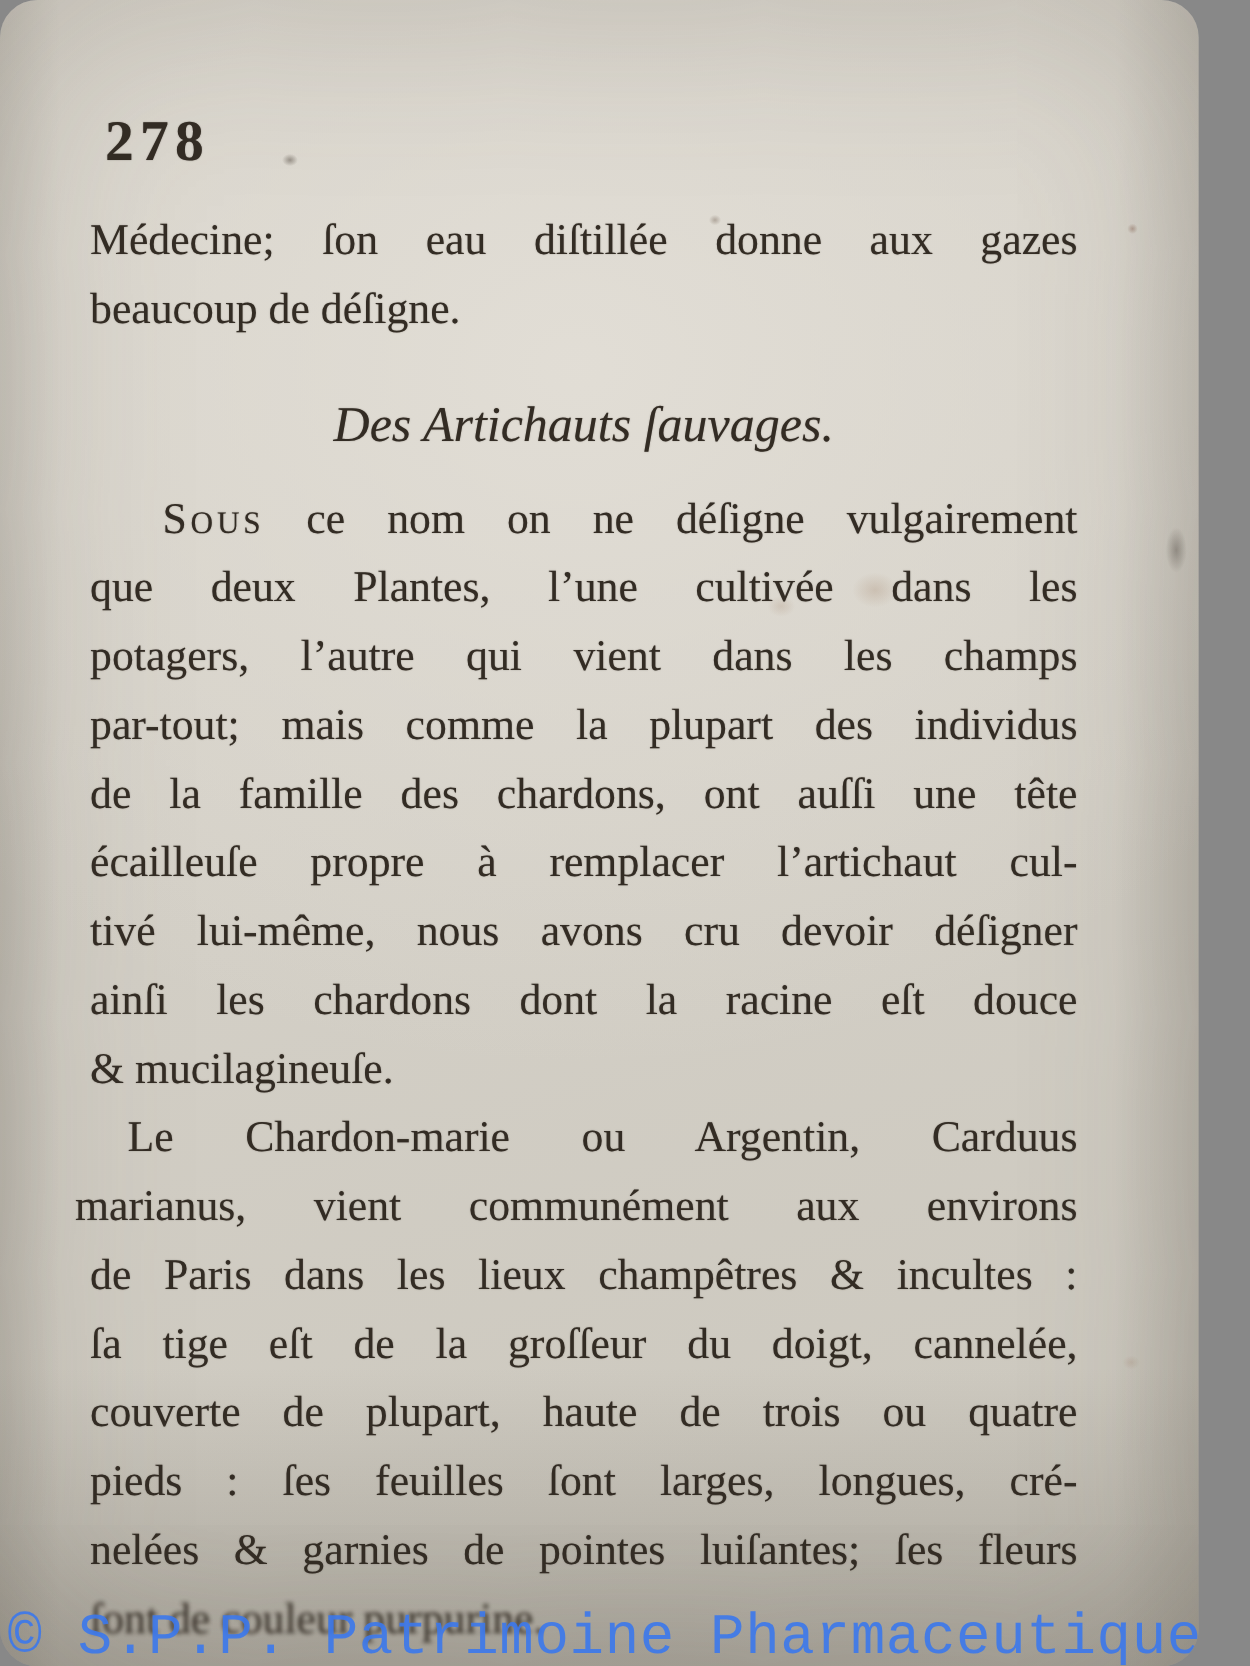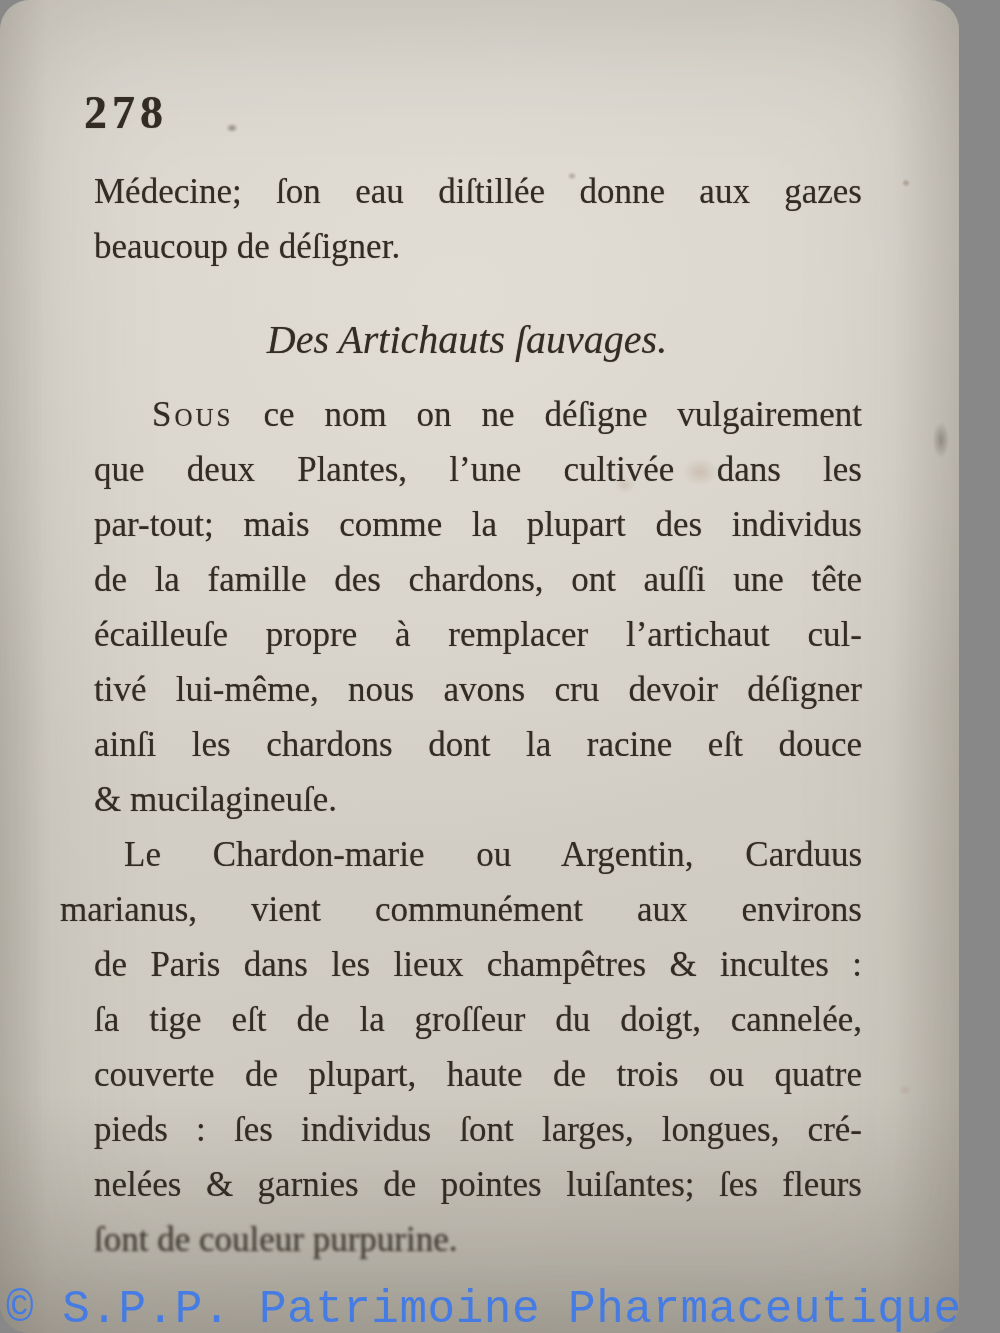--- a/index.html
+++ b/index.html
@@ -43,21 +43,21 @@
     text-shadow:0 0 1px rgba(51,44,36,.55);
   }
   .textblock{
     position:absolute;left:72px;top:164px;width:790px;
     font-size:35px;
     text-shadow:0 0 1px rgba(51,44,36,.5);
   }
   .line{
     height:55px;line-height:55px;
     text-align:justify;text-align-last:justify;
-    white-space:nowrap;overflow:visible;margin-left:22px;
+    white-space:nowrap;overflow:visible;
   }
   .line.end{text-align-last:left;}
   .indent1{padding-left:58px;}
   .indent2{padding-left:30px;}
   .pull-left{margin-left:-12px;}
   .sc{font-variant:small-caps;letter-spacing:3px;}
   .it{}
   .heading{
     height:55px;line-height:55px;
     margin:38px 0 20px 0;
@@ -79,39 +79,40 @@
 <body>
 
 <div class="photo">
 
   <div class="pagenum">278</div>
 
 
   <div class="textblock">
 
     <div class="line">Médecine; ſon eau diſtillée donne aux gazes</div>
-    <div class="line end">beaucoup de déſigner.</div>
+    <div class="line end">beaucoup de déſigne.</div>
 
     <div class="heading">Des Artichauts ſauvages.</div>
 
     <div class="line indent1"><span class="sc">Sous</span><span> ce nom on ne déſigne vulgairement</span></div>
     <div class="line">que deux Plantes, l’une cultivée dans les</div>
+    <div class="line">potagers, l’autre qui vient dans les champs</div>
     <div class="line">par-tout; mais comme la plupart des individus</div>
     <div class="line">de la famille des chardons, ont auſſi une tête</div>
     <div class="line">écailleuſe propre à remplacer l’artichaut cul-</div>
     <div class="line">tivé lui-même, nous avons cru devoir déſigner</div>
     <div class="line">ainſi les chardons dont la racine eſt douce</div>
     <div class="line end">&amp; mucilagineuſe.</div>
 
     <div class="line indent2"><span>Le Chardon-marie ou Argentin, </span><span class="it">Carduus</span></div>
     <div class="line pull-left"><span class="it">marianus</span><span>, vient communément aux environs</span></div>
     <div class="line">de Paris dans les lieux champêtres &amp; incultes :</div>
     <div class="line">ſa tige eſt de la groſſeur du doigt, cannelée,</div>
     <div class="line">couverte de plupart, haute de trois ou quatre</div>
-    <div class="line">pieds : ſes individus ſont larges, longues, cré-</div>
+    <div class="line">pieds : ſes feuilles ſont larges, longues, cré-</div>
     <div class="line softline">nelées &amp; garnies de pointes luiſantes; ſes fleurs</div>
     <div class="line end blurline">ſont de couleur purpurine.</div>
 
   </div>
 
   <div class="watermark">© S.P.P. Patrimoine Pharmaceutique</div>
 
 </div>
 
 </body></html>

